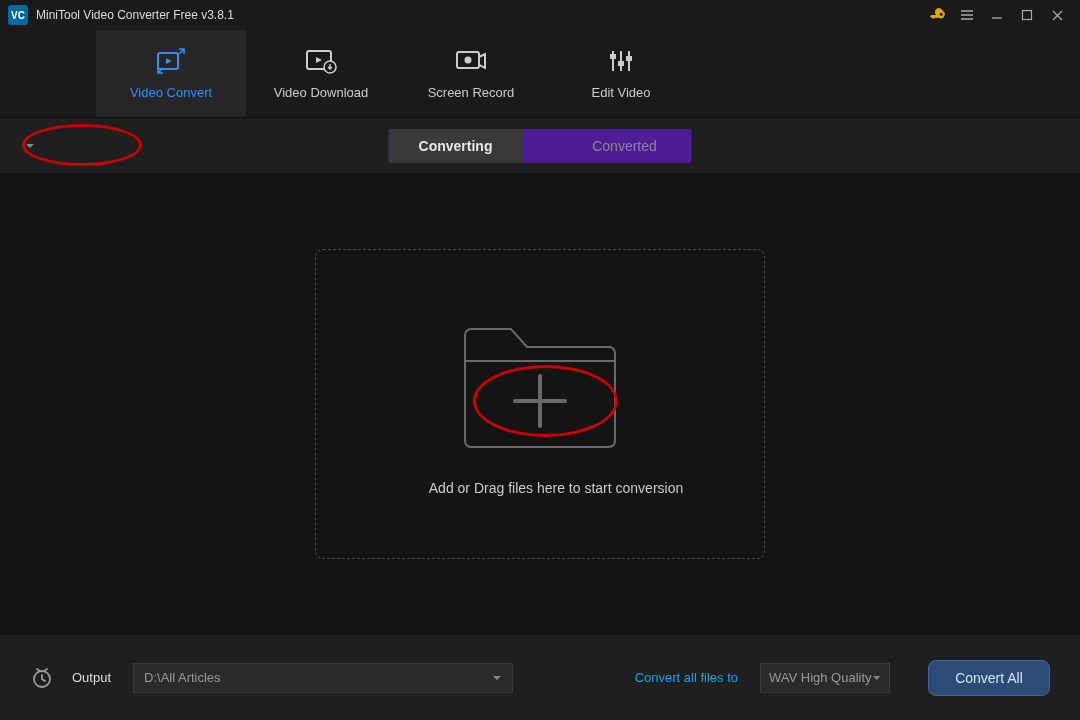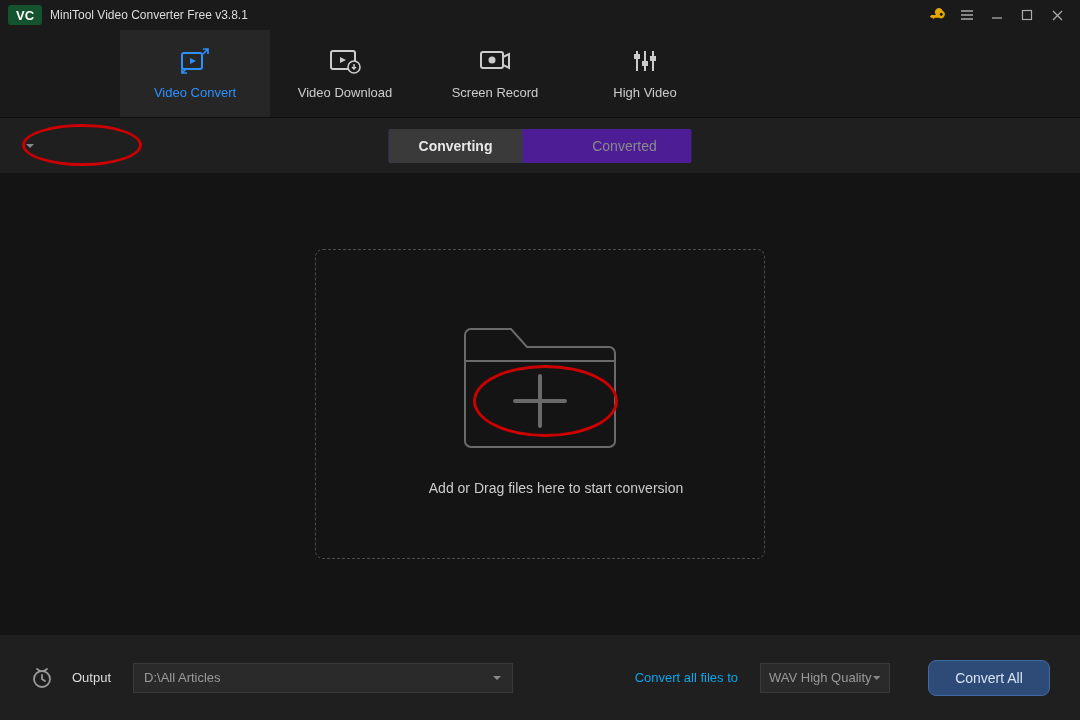--- a/index.html
+++ b/index.html
@@ -1,23 +1,23 @@
 <!DOCTYPE html>
 <html><head>
 <meta charset="utf-8">
 <style>
 * { margin:0; padding:0; box-sizing:border-box; font-family:"Segoe UI",Arial,sans-serif; }
 body { width:1080px; height:720px; background:#1a1a1a; color:#ccc; overflow:hidden; }
 .titlebar { height:30px; background:#1a1a1a; display:flex; align-items:center; padding:0 8px; }
-.logo { width:34px; height:20px; background:#14532d; border-radius:3px; display:flex; align-items:center; justify-content:center; color:#fff; font-size:13px; font-weight:bold; }
+.logo { width:20px; height:20px; background:#0369a1; border-radius:3px; display:flex; align-items:center; justify-content:center; color:#fff; font-size:10px; font-weight:bold; }
 .appname { font-size:12px; color:#ddd; margin-left:8px; }
 .titlebar-spacer { flex:1; }
 .titlebar-btn { width:30px; height:30px; display:flex; align-items:center; justify-content:center; cursor:pointer; color:#aaa; }
 .titlebar-btn.key { color:#e6a800; }
-.tabbar { height:88px; background:#1a1a1a; display:flex; padding-left:120px; border-bottom:1px solid #0f0f0f; }
+.tabbar { height:88px; background:#1a1a1a; display:flex; padding-left:96px; border-bottom:1px solid #0f0f0f; }
 .tab { width:150px; display:flex; flex-direction:column; align-items:center; justify-content:center; gap:10px; cursor:pointer; }
 .tab.active { background:#262626; }
 .tab-icon { height:28px; display:flex; align-items:center; justify-content:center; }
 .tab-label { font-size:13px; color:#ccc; }
 .tab.active .tab-label { color:#2e90ff; }
 .subbar { height:55px; background:#1f1f1f; display:flex; align-items:center; padding:0 14px; position:relative; }
 .addfiles { display:flex; align-items:center; gap:12px; padding:6px 10px; cursor:pointer; }
 .addfiles-label { font-size:14px; color:#a7a7a7; font-weight:500; }
 .chevron { margin-left:10px; color:#888; cursor:pointer; }
 .red-ellipse-1 { position:absolute; left:22px; top:6px; width:120px; height:42px; border:3px solid #c00; border-radius:50%; pointer-events:none; }
@@ -108,21 +108,21 @@
   </div>
   <div class="tab">
     <div class="tab-icon">
       <svg width="28" height="28" viewBox="0 0 28 28">
           <path d="M6 4v20M14 4v20M22 4v20" stroke="#ccc" stroke-width="2"></path>
           <rect x="3" y="7" width="6" height="5" fill="#ccc"></rect>
           <rect x="11" y="14" width="6" height="5" fill="#ccc"></rect>
           <rect x="19" y="9" width="6" height="5" fill="#ccc"></rect>
         </svg>
     </div>
-    <div class="tab-label">High Video</div>
+    <div class="tab-label">Edit Video</div>
   </div>
 </div>
 
 <div class="subbar">
   <div class="chevron">
     <svg width="12" height="12" viewBox="0 0 12 12">
         <path d="M2 4l4 4 4-4" fill="#888"></path>
       </svg>
   </div>
   <div class="red-ellipse-1"></div>

